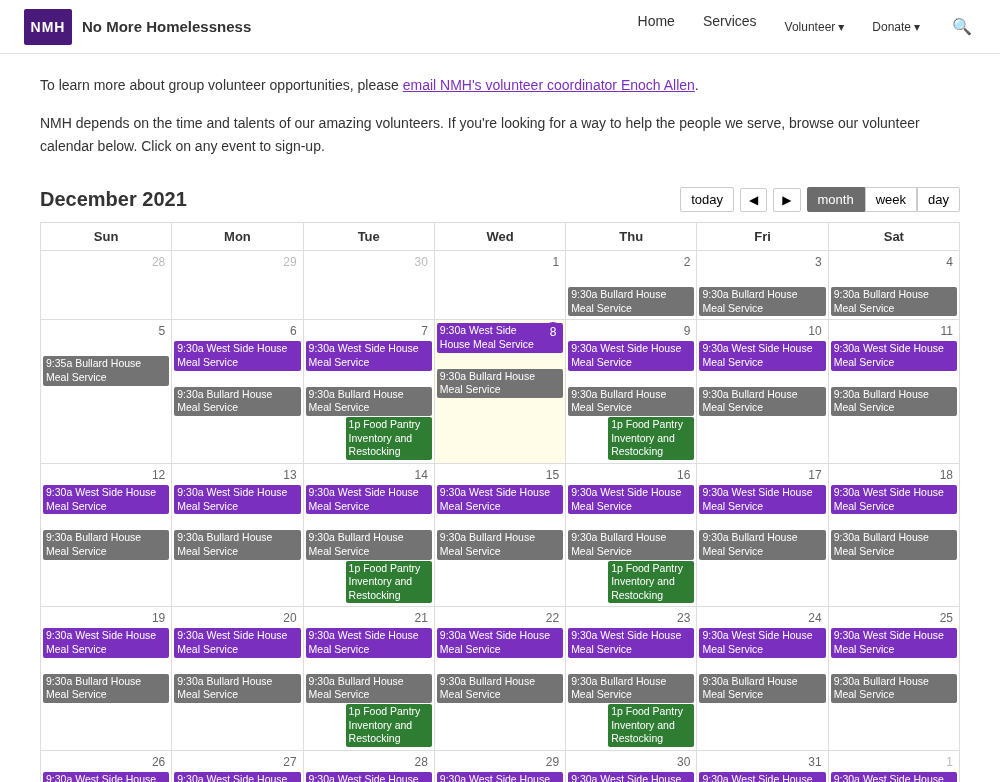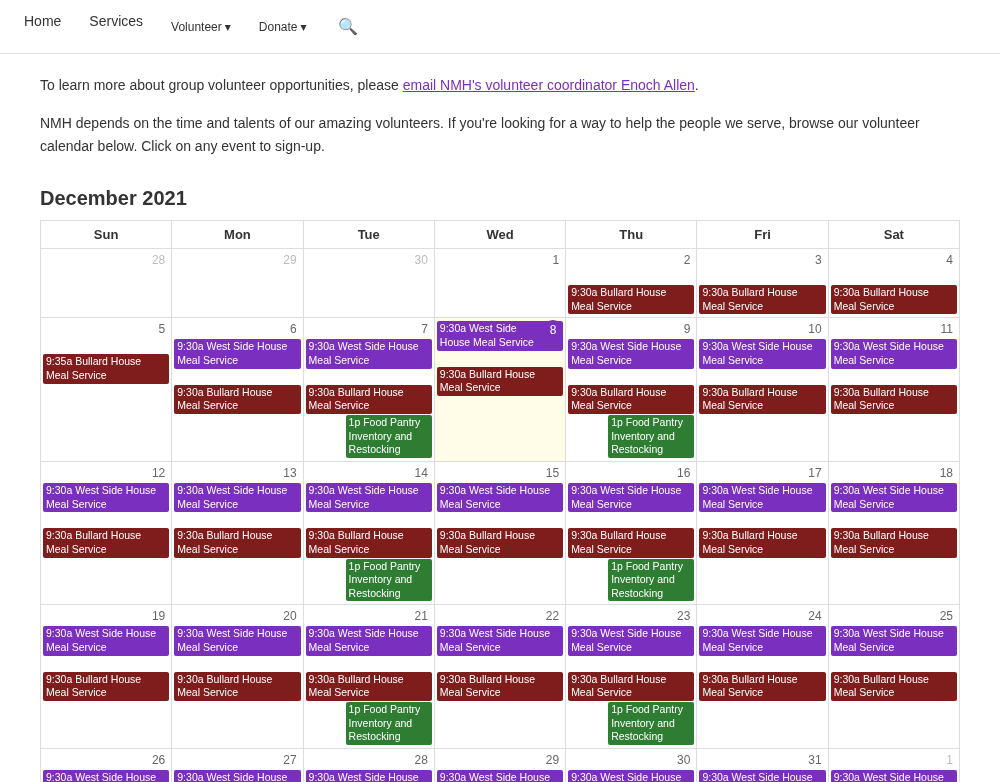--- a/index.html
+++ b/index.html
@@ -81,28 +81,34 @@
       width: 20px; height: 20px; display: inline-flex;
       align-items: center; justify-content: center; float: right;
     }
     .cell-today { background: #fffde7; }
 
     .event {
       display: block; font-size: 10.5px; border-radius: 2px;
       padding: 1px 3px; margin: 1px 0; cursor: pointer;
       line-height: 1.3; color: #fff; white-space: normal; word-break: break-word;
     }
-    .event-blue { background: #7f1d1d; margin-top: 16px; }
+    .event-blue { background: #737373; margin-top: 16px; }
     .event-purple { background: #7b2fbe; }
     .event-green { background: #2e7d32; margin-left: 40px; }
   </style>
 </head>
 <body>
 
 <header>
+  <div class="logo-area">
+    <div class="logo-box">
+      <span class="logo-text">NMH</span>
+    </div>
+    <span class="logo-subtitle">No More Homelessness</span>
+  </div>
   <nav>
     <a href="#">Home</a>
     <a href="#">Services</a>
     <span class="nav-dropdown">
       <span>Volunteer</span>
       <span>▾</span>
     </span>
     <span class="nav-dropdown">
       <span>Donate</span>
       <span>▾</span>
@@ -116,20 +122,30 @@
   <p class="intro-text">
     <span>To learn more about group volunteer opportunities, please </span><a href="#" class="intro-link">email NMH's volunteer coordinator Enoch Allen</a><span>.</span>
   </p>
   <p class="intro-text">
     <span>NMH depends on the time and talents of our amazing volunteers. If you're looking for a way to help the people we serve, browse our volunteer calendar below. Click on any event to sign-up.</span>
   </p>
 
   <div class="calendar-section">
     <div class="calendar-header">
       <span class="calendar-month-title">December 2021</span>
+      <div class="calendar-controls">
+        <button class="cal-btn">today</button>
+        <button class="cal-btn-nav">◀</button>
+        <button class="cal-btn-nav">▶</button>
+        <div class="cal-view-group">
+          <button class="cal-view-btn active">month</button>
+          <button class="cal-view-btn">week</button>
+          <button class="cal-view-btn">day</button>
+        </div>
+      </div>
     </div>
 
     <table class="calendar-table">
       <thead>
         <tr>
           <th>Sun</th>
           <th>Mon</th>
           <th>Tue</th>
           <th>Wed</th>
           <th>Thu</th>

